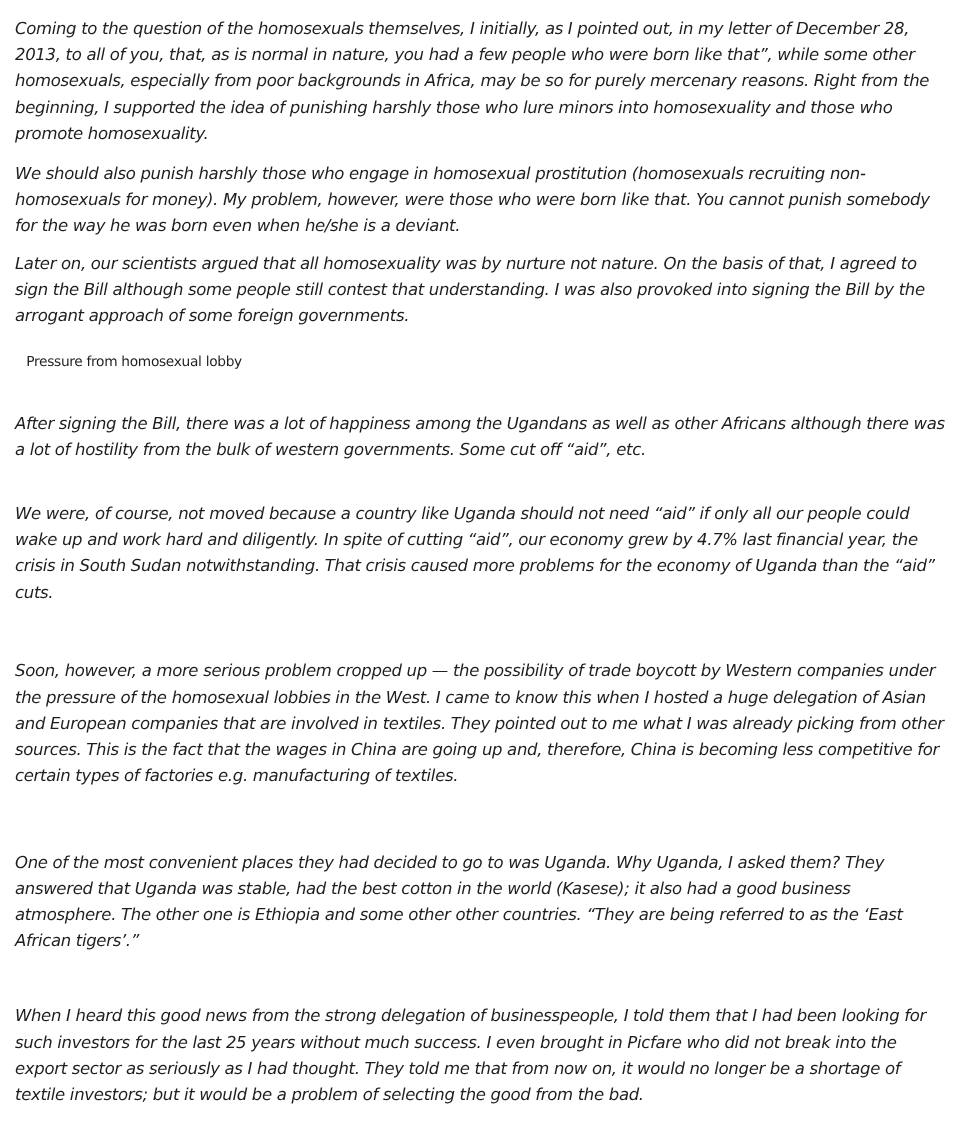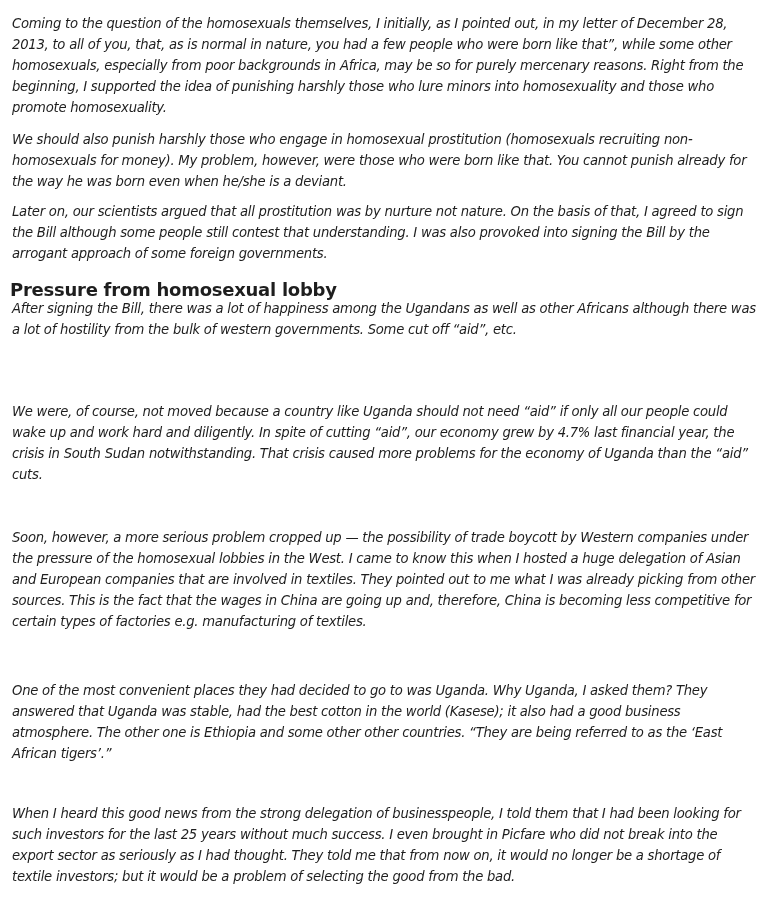--- a/index.html
+++ b/index.html
@@ -24,32 +24,32 @@
   .article p {
     margin: 0;
     position: absolute;
     left: 12px;
     width: 745px;
     font-style: italic;
   }
   .article h3 {
     margin: 0;
     position: absolute;
-    left: 10px;
-    font-size: 18px;
-    font-weight: bold;
+    left: 21px;
+    font-size: 11px;
+    font-weight: normal;
     line-height: 21px;
   }
 </style>
 </head>
 <body>
 
 <div class="article">
   <p style="top:13px;">Coming to the question of the homosexuals themselves, I initially, as I pointed out, in my letter of December 28, 2013, to all of you, that, as is normal in nature, you had a few people who were born like that”, while some other homosexuals, especially from poor backgrounds in Africa, may be so for purely mercenary reasons. Right from the beginning, I supported the idea of punishing harshly those who lure minors into homosexuality and those who promote homosexuality.</p>
-  <p style="top:129px;">We should also punish harshly those who engage in homosexual prostitution (homosexuals recruiting non-homosexuals for money). My problem, however, were those who were born like that. You cannot punish already for the way he was born even when he/she is a deviant.</p>
-  <p style="top:201px;">Later on, our scientists argued that all prostitution was by nurture not nature. On the basis of that, I agreed to sign the Bill although some people still contest that understanding. I was also provoked into signing the Bill by the arrogant approach of some foreign governments.</p>
+  <p style="top:129px;">We should also punish harshly those who engage in homosexual prostitution (homosexuals recruiting non-homosexuals for money). My problem, however, were those who were born like that. You cannot punish somebody for the way he was born even when he/she is a deviant.</p>
+  <p style="top:201px;">Later on, our scientists argued that all homosexuality was by nurture not nature. On the basis of that, I agreed to sign the Bill although some people still contest that understanding. I was also provoked into signing the Bill by the arrogant approach of some foreign governments.</p>
   <h3 style="top:279px;">Pressure from homosexual lobby</h3>
-  <p style="top:298px;">After signing the Bill, there was a lot of happiness among the Ugandans as well as other Africans although there was a lot of hostility from the bulk of western governments. Some cut off “aid”, etc.</p>
+  <p style="top:329px;">After signing the Bill, there was a lot of happiness among the Ugandans as well as other Africans although there was a lot of hostility from the bulk of western governments. Some cut off “aid”, etc.</p>
   <p style="top:401px;">We were, of course, not moved because a country like Uganda should not need “aid” if only all our people could wake up and work hard and diligently. In spite of cutting “aid”, our economy grew by 4.7% last financial year, the crisis in South Sudan notwithstanding. That crisis caused more problems for the economy of Uganda than the “aid” cuts.</p>
   <p style="top:527px;">Soon, however, a more serious problem cropped up — the possibility of trade boycott by Western companies under the pressure of the homosexual lobbies in the West. I came to know this when I hosted a huge delegation of Asian and European companies that are involved in textiles. They pointed out to me what I was already picking from other sources. This is the fact that the wages in China are going up and, therefore, China is becoming less competitive for certain types of factories e.g. manufacturing of textiles.</p>
   <p style="top:680px;">One of the most convenient places they had decided to go to was Uganda. Why Uganda, I asked them? They answered that Uganda was stable, had the best cotton in the world (Kasese); it also had a good business atmosphere. The other one is Ethiopia and some other other countries. “They are being referred to as the ‘East African tigers’.”</p>
   <p style="top:803px;">When I heard this good news from the strong delegation of businesspeople, I told them that I had been looking for such investors for the last 25 years without much success. I even brought in Picfare who did not break into the export sector as seriously as I had thought. They told me that from now on, it would no longer be a shortage of textile investors; but it would be a problem of selecting the good from the bad.</p>
 </div>
 
 </body></html>

